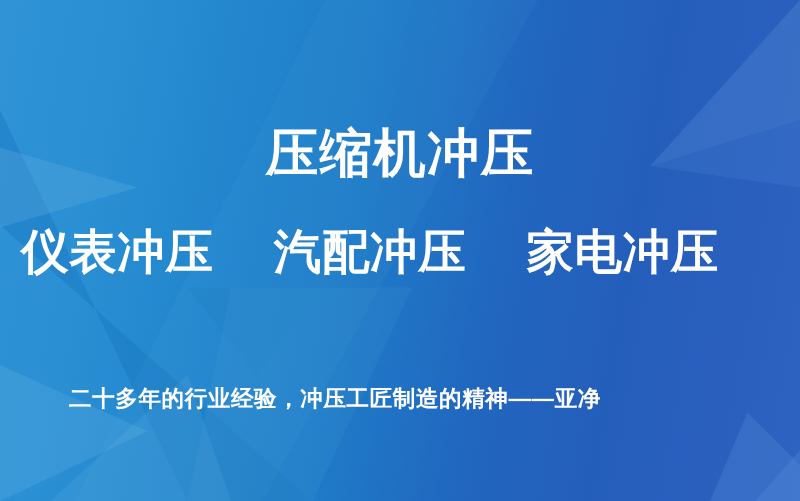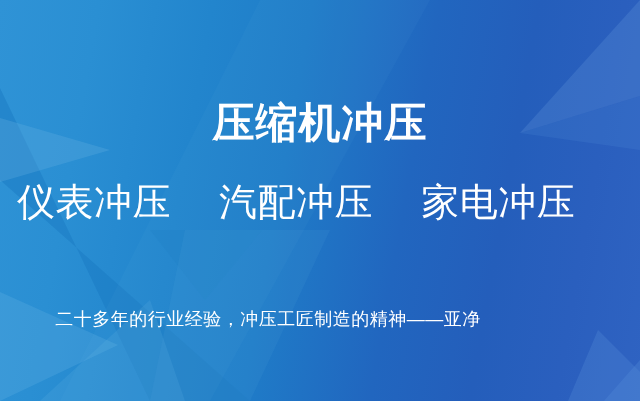--- a/index.html
+++ b/index.html
@@ -68,38 +68,38 @@
     white-space: nowrap;
   }
 
   .headline-sub {
     position: absolute;
     top: 179px;
     left: 0;
     width: 592px;
     font-size: 38px;
     line-height: 46px;
-    font-weight: normal;
+    font-weight: bold;
     letter-spacing: 0.5px;
     color: #ffffff;
     white-space: nowrap;
   }
   .headline-sub .gap {
     display: inline-block;
     width: 26px;
   }
 
   .tagline {
     position: absolute;
     top: 306px;
     left: 0;
     width: 536px;
     font-size: 18px;
     line-height: 26px;
-    font-weight: normal;
+    font-weight: bold;
     letter-spacing: 0.5px;
     color: #ffffff;
     white-space: nowrap;
   }
 </style>
 </head>
 <body>
 
 <div class="banner">
 

